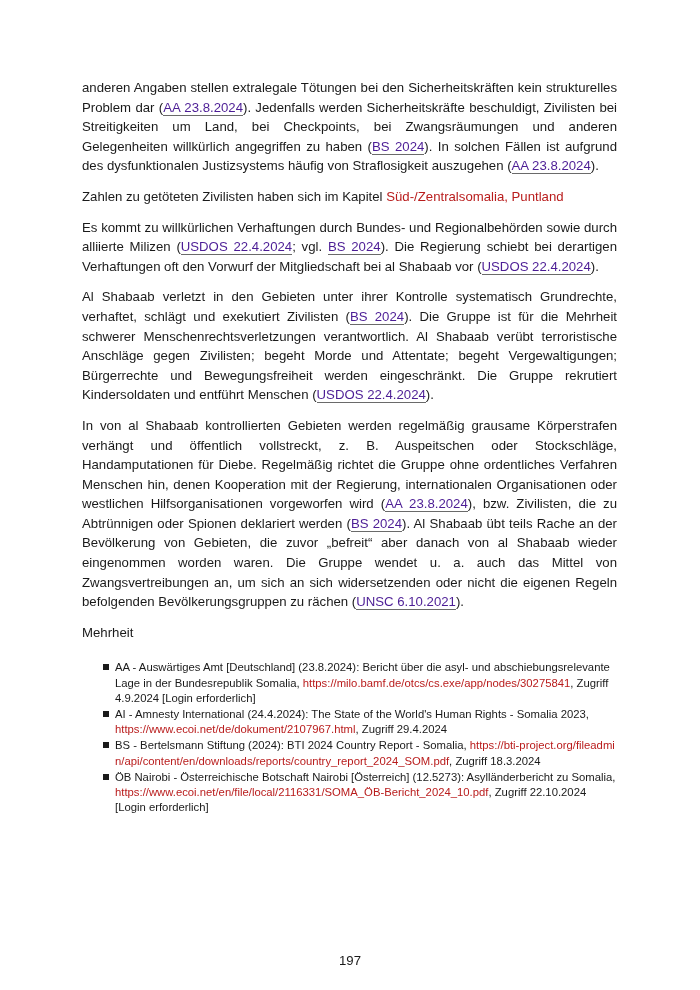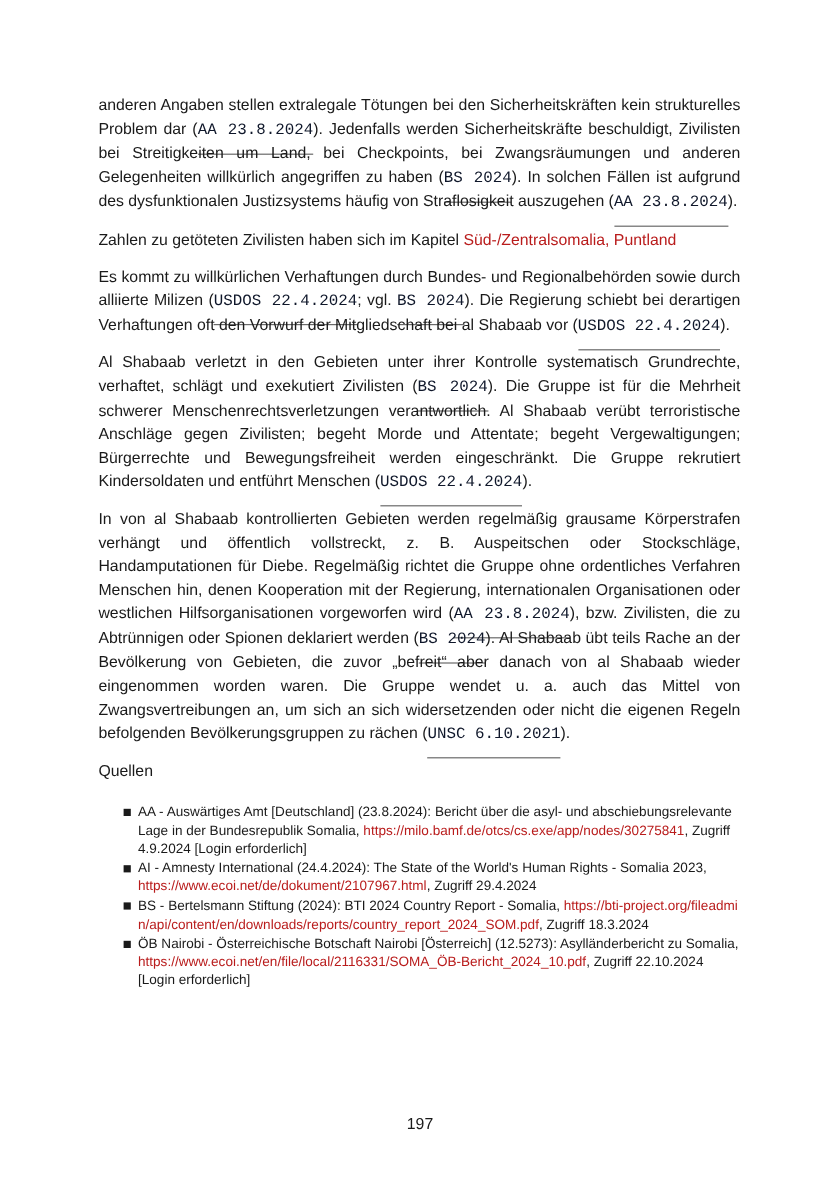--- a/index.html
+++ b/index.html
@@ -9,59 +9,58 @@
       font-family: "Liberation Sans", sans-serif;
       color: #1a1a1a;
     }
     p.body {
       margin: 0 0 11px 0;
       font-size: 13.2px;
       line-height: 19.6px;
       text-align: justify;
     }
     .ref {
-      color: #0f172a;
+      color: #4c1d95;
       text-decoration: none;
       border-bottom: 1.3px solid #6a6a6a;
-      padding-bottom: 12px;
-      font-family: Liberation Mono, monospace;
+      padding-bottom: 0px;
     }
     .link { color: #b91c1c; text-decoration: none; }
     .sources-title { margin: 0 0 18px 0; font-size: 13.2px; line-height: 19.6px; }
     ul.sources {
       list-style: none; margin: 0; padding: 0 0 0 21px;
       font-size: 11.3px; line-height: 15.2px;
     }
     ul.sources li { position: relative; padding-left: 12px; margin-bottom: 1px; }
     ul.sources li .bullet {
       position: absolute; left: 0; top: 4px; width: 6px; height: 6px; background: #1a1a1a;
     }
     .page-number {
-      position: absolute; left: 0; width: 700px; top: 929px; text-align: center;
+      position: absolute; left: 0; width: 700px; top: 953px; text-align: center;
       font-family: "Liberation Sans", sans-serif; font-size: 13.2px; color: #1a1a1a;
     }
   </style>
 </head>
 <body>
 
 <div class="page">
 
   <p class="body"><span>anderen Angaben stellen extralegale Tötungen bei den Sicherheitskräften kein strukturelles Problem dar (</span><a class="ref">AA 23.8.2024</a><span>). Jedenfalls werden Sicherheitskräfte beschuldigt, Zivilisten bei Streitigkeiten um Land, bei Checkpoints, bei Zwangsräumungen und anderen Gelegenheiten willkürlich angegriffen zu haben (</span><a class="ref">BS 2024</a><span>). In solchen Fällen ist aufgrund des dysfunktionalen Justizsystems häufig von Straflosigkeit auszugehen (</span><a class="ref">AA 23.8.2024</a><span>).</span></p>
 
   <p class="body" style="text-align:left"><span>Zahlen zu getöteten Zivilisten haben sich im Kapitel </span> <a class="link">Süd-/Zentralsomalia, Puntland</a></p>
 
 
   <p class="body"><span>Es kommt zu willkürlichen Verhaftungen durch Bundes- und Regionalbehörden sowie durch alliierte Milizen (</span><a class="ref">USDOS 22.4.2024</a><span>; vgl. </span><a class="ref">BS 2024</a><span>). Die Regierung schiebt bei derartigen Verhaftungen oft den Vorwurf der Mitgliedschaft bei al Shabaab vor (</span><a class="ref">USDOS 22.4.2024</a><span>).</span></p>
 
 
   <p class="body"><span>Al Shabaab verletzt in den Gebieten unter ihrer Kontrolle systematisch Grundrechte, verhaftet, schlägt und exekutiert Zivilisten (</span><a class="ref">BS 2024</a><span>). Die Gruppe ist für die Mehrheit schwerer Menschen­rechtsverletzungen verantwortlich. Al Shabaab verübt terroristische Anschläge gegen Zivilisten; begeht Morde und Attentate; begeht Vergewaltigungen; Bürgerrechte und Bewegungsfreiheit werden eingeschränkt. Die Gruppe rekrutiert Kindersoldaten und entführt Menschen (</span><a class="ref">USDOS 22.4.2024</a><span>).</span></p>
 
   <p class="body"><span>In von al Shabaab kontrollierten Gebieten werden regelmäßig grausame Körperstrafen verhängt und öffentlich vollstreckt, z. B. Auspeitschen oder Stockschläge, Handamputationen für Diebe. Regelmäßig richtet die Gruppe ohne ordentliches Verfahren Menschen hin, denen Kooperation mit der Regierung, internationalen Organisationen oder westlichen Hilfsorganisationen vorge­worfen wird (</span><a class="ref">AA 23.8.2024</a><span>), bzw. Zivilisten, die zu Abtrünnigen oder Spionen deklariert werden (</span><a class="ref">BS 2024</a><span>). Al Shabaab übt teils Rache an der Bevölkerung von Gebieten, die zuvor „befreit“ aber danach von al Shabaab wieder eingenommen worden waren. Die Gruppe wendet u. a. auch das Mittel von Zwangsvertreibungen an, um sich an sich widersetzenden oder nicht die eigenen Regeln befolgenden Bevölkerungsgruppen zu rächen (</span><a class="ref">UNSC 6.10.2021</a><span>).</span></p>
 
-  <p class="sources-title">Quellen</p>
+  <p class="sources-title">Mehrheit</p>
 
   <ul class="sources">
     <li>
       <span class="bullet"></span>
       <span>AA - Auswärtiges Amt [Deutschland] (23.8.2024): Bericht über die asyl- und abschiebungsrelevante Lage in der Bundesrepublik Somalia, </span><a class="link">https://milo.bamf.de/otcs/cs.exe/app/nodes/30275841</a><span>, Zugriff 4.9.2024 [Login erforderlich]</span>
     </li>
     <li>
       <span class="bullet"></span>
       <span>AI - Amnesty International (24.4.2024): The State of the World's Human Rights - Somalia 2023, </span><a class="link">https://www.ecoi.net/de/dokument/2107967.html</a><span>, Zugriff 29.4.2024</span>
     </li>

